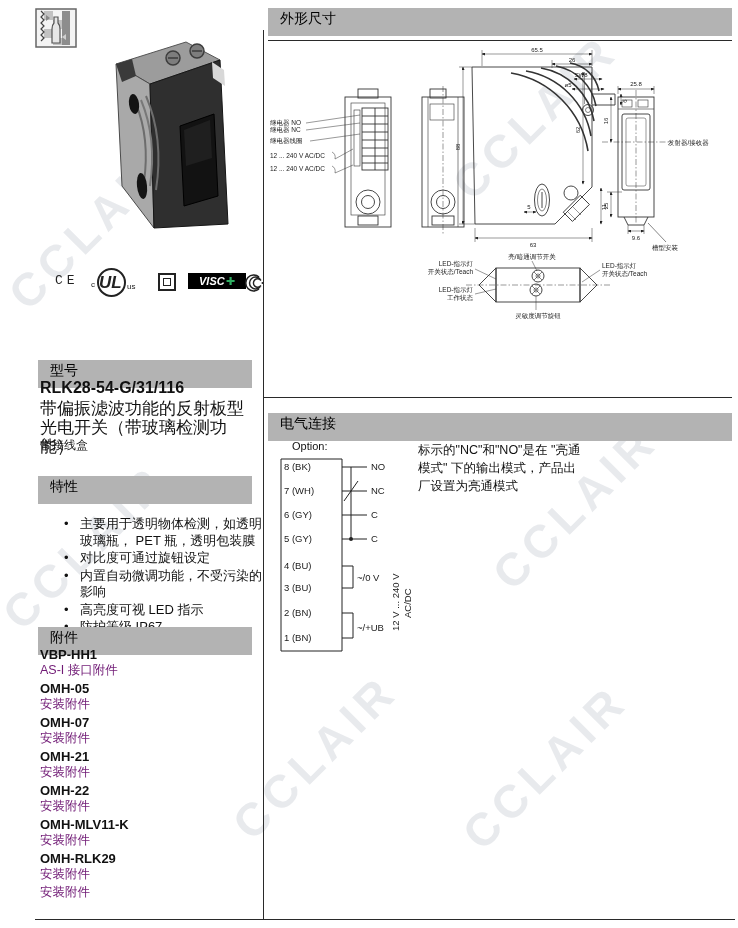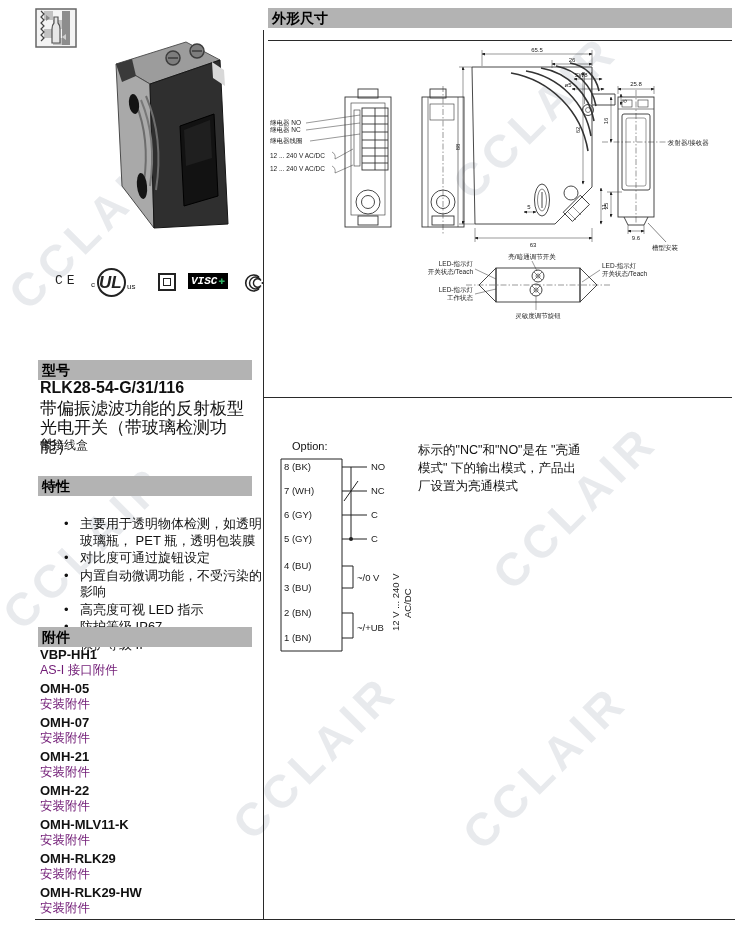--- a/index.html
+++ b/index.html
@@ -1,21 +1,21 @@
 <!DOCTYPE html>
 <html><head>
 <meta charset="utf-8">
 <style>
   html,body{margin:0;padding:0;background:#fff;}
   .page{position:relative;width:738px;height:928px;background:#fff;overflow:hidden;
         font-family:"Liberation Sans","DejaVu Sans",sans-serif;color:#111;}
   .wm{position:absolute;font-weight:bold;font-size:46px;letter-spacing:6px;
       color:rgba(150,160,172,0.22);transform:rotate(-45deg);pointer-events:none;white-space:nowrap;}
-  .bar{position:absolute;background:#b3b3b3;color:#000;font-weight:bold;
-       font-size:14px;line-height:20px;height:20px;padding-left:4px;box-sizing:border-box;}
+  .bar{position:absolute;background:#b3b3b3;color:#000;font-weight:normal;
+       font-size:14px;line-height:20px;height:28px;padding-left:12px;box-sizing:border-box;}
   .bar-left{left:38px;width:214px;}
   .bar-right{left:268px;width:464px;}
   .vline{position:absolute;width:1px;background:#2a2a2a;}
   .hline{position:absolute;height:1px;background:#2a2a2a;}
   .model-code{position:absolute;left:40px;top:379px;font-weight:bold;font-size:16px;}
   .model-desc{position:absolute;left:40px;top:399px;width:216px;font-size:17px;line-height:19px;}
   .model-sub{position:absolute;left:40px;top:437px;font-size:12px;text-align:center;}
   .features{position:absolute;left:42px;top:498px;width:214px;margin:18px;padding:0;list-style:none;
             font-size:13px;line-height:16.5px;}
   .features li{position:relative;padding-left:20px;margin-bottom:1px;}
@@ -29,21 +29,21 @@
            font-family:Liberation Mono, monospace;}
   .cert-ul{position:absolute;left:36px;top:2px;width:46px;height:28px;font-size:8px;color:#222;}
   .cert-ul .c{position:absolute;left:0;top:12px;}
   .cert-ul .us{position:absolute;left:36px;top:14px;}
   .cert-ul .circle{position:absolute;left:6px;top:0;width:25px;height:25px;border:2px solid #222;
                    border-radius:50%;text-align:left;font-weight:bold;font-style:italic;
                    font-size:17px;line-height:25px;}
   .cert-sq{position:absolute;left:103px;top:7px;width:14px;height:14px;border:2px solid #222;}
   .cert-sq .inner{position:absolute;left:3px;top:3px;width:6px;height:6px;border:1.5px solid #222;}
   .cert-visc{position:absolute;left:133px;top:7px;height:16px;background:#000;color:#fff;
-             font-weight:bold;font-style:italic;font-size:11px;line-height:16px;padding:0 3px;font-family:Liberation Mono, monospace;}
+             font-weight:bold;font-style:italic;font-size:11px;line-height:16px;padding:0 11px;}
   .cert-visc .sym{color:#2fae62;font-style:normal;margin-left:1px;}
   .cert-ccc{position:absolute;left:183px;top:4px;}
   .opt-label{position:absolute;left:292px;top:440px;font-size:11px;color:#111;}
   .note{position:absolute;left:418px;top:441px;width:168px;font-size:12.5px;line-height:18px;color:#111;}
   svg text{font-family:"Liberation Sans","DejaVu Sans",sans-serif;fill:#1a1a1a;}
 </style>
 </head>
 <body>
 
 <div class="page">
@@ -150,21 +150,20 @@
     </div>
     <div class="acc">
       <div class="acc-code">OMH-MLV11-K</div>
       <div class="acc-desc">安装附件</div>
     </div>
     <div class="acc">
       <div class="acc-code">OMH-RLK29</div>
       <div class="acc-desc">安装附件</div>
     </div>
     <div class="acc">
-      <div class="acc-code">OMH-RLK29-HW</div>
       <div class="acc-desc">安装附件</div>
     </div>
   </div>
 
   <div class="bar bar-right" style="top:8px;">外形尺寸</div>
 
   <svg style="position:absolute;left:270px;top:42px;" width="468" height="290" viewBox="0 0 468 290">
     <defs>
       <marker id="ar" markerWidth="7" markerHeight="6" refX="6" refY="3" orient="auto-start-reverse">
         <path d="M0,0 L7,3 L0,6 z" fill="#222"></path>
@@ -309,20 +308,21 @@
       <text x="259" y="167">5</text>
       <text x="336" y="165" transform="rotate(-90 336 165)">11</text>
       <text x="263" y="205">63</text>
       <text x="366" y="44">25.8</text>
       <text x="338" y="79" transform="rotate(-90 338 79)">16</text>
       <text x="338" y="164" transform="rotate(-90 338 164)">25</text>
       <text x="366" y="198">9.6</text>
     </g>
   </svg>
 
+  <div class="bar bar-right" style="top:413px;">电气连接</div>
   <div class="opt-label">Option:</div>
   <div class="note">标示的"NC"和"NO"是在 "亮通模式" 下的输出模式，产品出厂设置为亮通模式</div>
 
   <svg style="position:absolute;left:275px;top:455px;" width="170" height="202" viewBox="0 0 170 202">
     <g stroke="#222" stroke-width="1" fill="none">
       <polyline points="67,196 6,196 6,4 67,4"></polyline>
       <line x1="67" y1="4" x2="67" y2="196"></line>
       <line x1="67" y1="12" x2="92" y2="12"></line>
       <line x1="67" y1="36" x2="92" y2="36"></line>
       <line x1="67" y1="60" x2="92" y2="60"></line>

